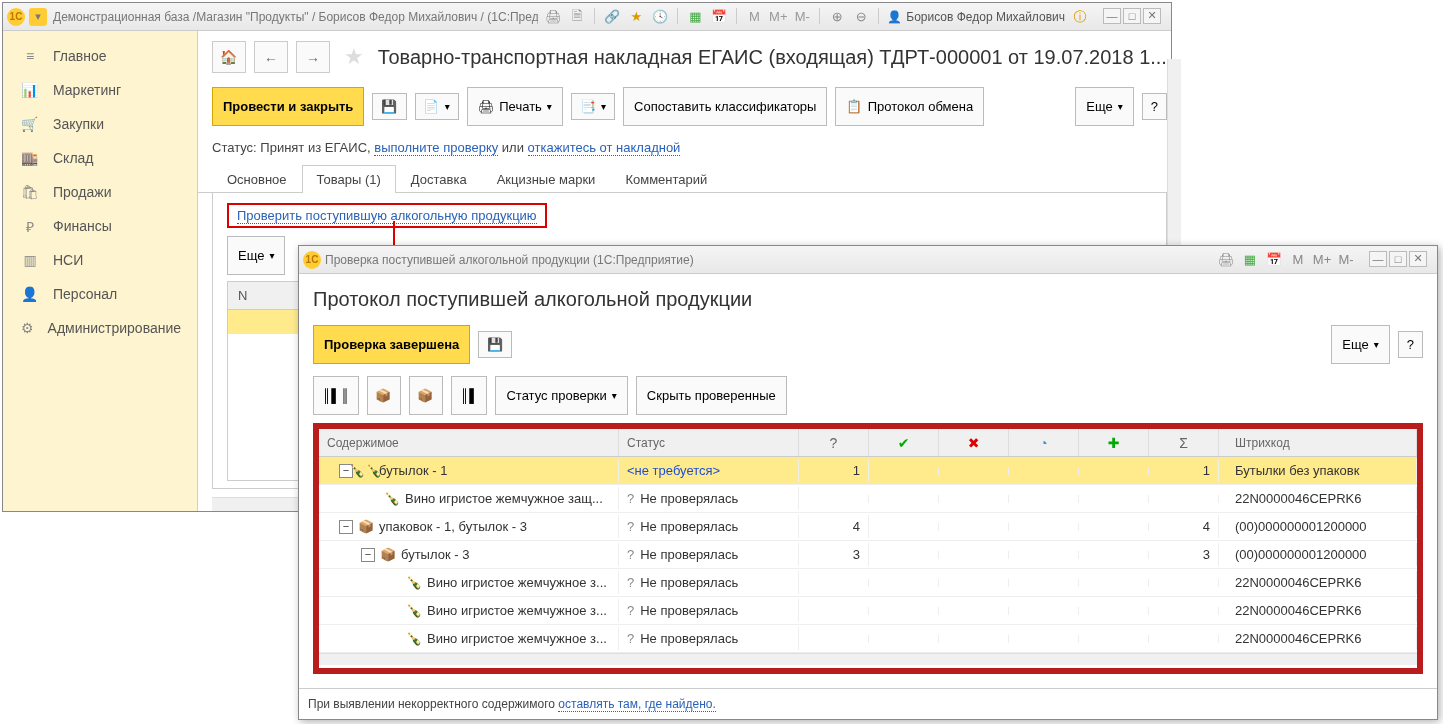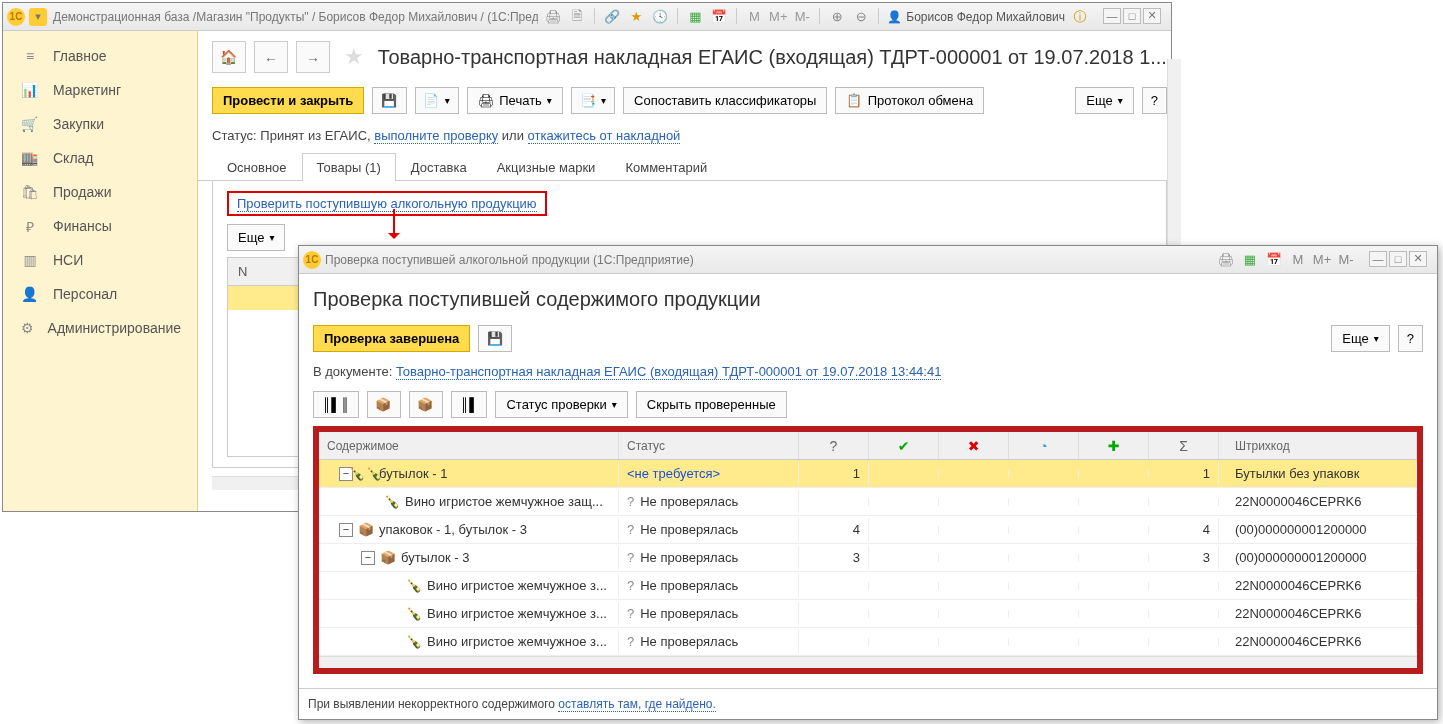--- a/index.html
+++ b/index.html
@@ -26,21 +26,21 @@
 .sb-ico { width: 18px; height: 18px; display: flex; align-items: center; justify-content: center; color: #888; }
 
 .content { flex: 1; display: flex; flex-direction: column; position: relative; }
 .doc-head { padding: 10px 14px; display: flex; align-items: center; gap: 8px; }
 .nav-btn { width: 34px; height: 32px; border: 1px solid #ccc; background: #fafafa; display: flex; align-items: center; justify-content: center; cursor: pointer; font-size: 14px; color: #666; }
 .nav-btn.sm { width: 34px; }
 .star-big { font-size: 22px; color: #ddd; margin: 0 6px; }
 .doc-title { font-size: 20px; font-weight: 500; color: #333; white-space: nowrap; overflow: hidden; }
 
 .toolbar { padding: 4px 14px 10px; display: flex; align-items: center; gap: 8px; flex-wrap: wrap; }
-.btn { border: 1px solid #bbb; padding: 5px 10px; background: #fafafa; cursor: pointer; font-size: 13px; display: inline-flex; align-items: center; gap: 5px; }
+.btn { border: 1px solid #bbb; padding: 11px 10px; background: #fafafa; cursor: pointer; font-size: 13px; display: inline-flex; align-items: center; gap: 5px; }
 .btn.primary { background: #ffdb4d; border-color: #d4a800; font-weight: bold; }
 .btn.icon-only { padding: 5px 8px; }
 .btn .caret { font-size: 10px; }
 
 .status-line { padding: 4px 14px 10px; font-size: 13px; color: #444; }
 .status-line a { color: #2962b8; text-decoration: none; border-bottom: 1px dotted #2962b8; }
 
 .tabs { padding: 0 14px; display: flex; border-bottom: 1px solid #ccc; }
 .tab { padding: 6px 14px; border: 1px solid transparent; border-bottom: none; margin-bottom: -1px; cursor: pointer; color: #444; }
 .tab.active { border-color: #ccc; background: #fff; }
@@ -248,37 +248,33 @@
       <span class="tb-ico">M-</span>
       <div class="win-ctrl">
         <span>—</span>
         <span>□</span>
         <span>✕</span>
       </div>
     </div>
   </div>
 
   <div class="popup-body">
-    <div class="popup-title">Проверка поступившей содержимого продукции</div>
+    <div class="popup-title">Протокол поступившей алкогольной продукции</div>
 
     <div class="popup-toolbar">
       <button class="btn primary">Проверка завершена</button>
       <button class="btn icon-only">💾</button>
       <span class="spacer"></span>
       <button class="btn">
           <span>Еще</span> 
           <span class="caret">▾</span>
         </button>
       <button class="btn icon-only">?</button>
     </div>
 
-    <div class="doc-link-line">
-      <span>В документе: </span>
-      <a href="#">Товарно-транспортная накладная ЕГАИС (входящая) ТДРТ-000001 от 19.07.2018 13:44:41</a>
-    </div>
 
     <div class="tool-row">
       <button class="btn icon-only">║▌║</button>
       <button class="btn icon-only">📦</button>
       <button class="btn icon-only">📦</button>
       <button class="btn icon-only">║▌</button>
       <button class="btn">
           <span>Статус проверки</span> 
           <span class="caret">▾</span>
         </button>

